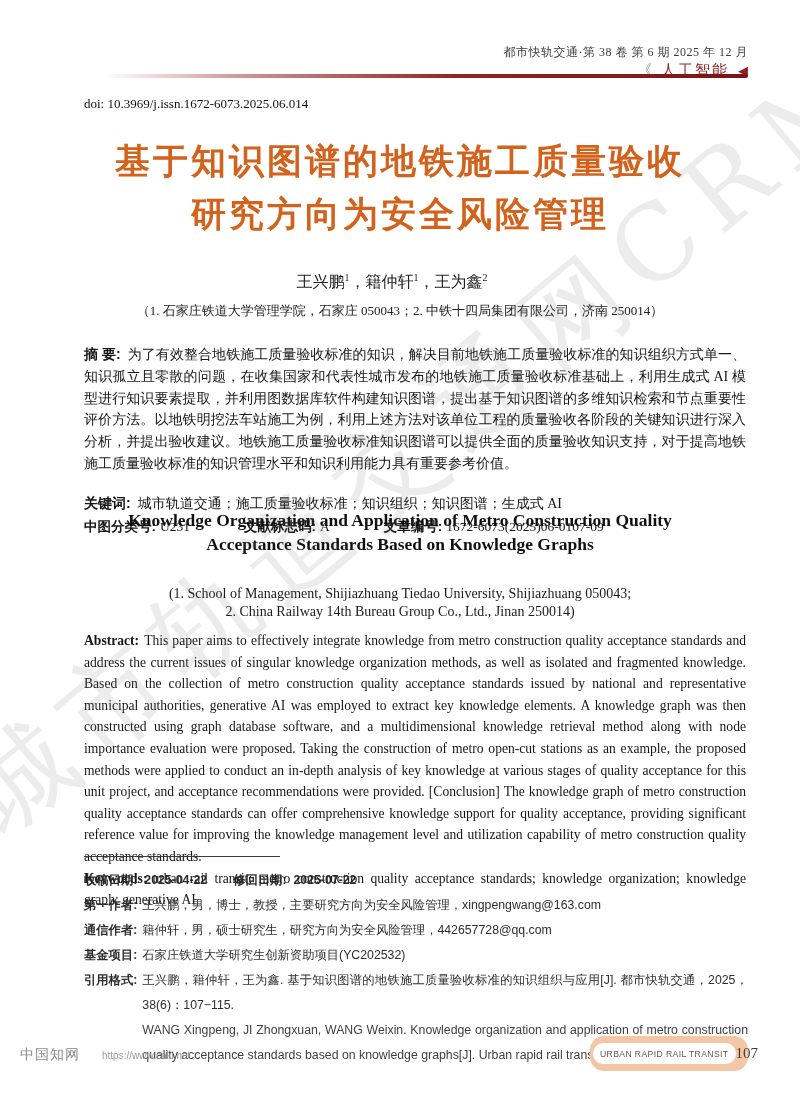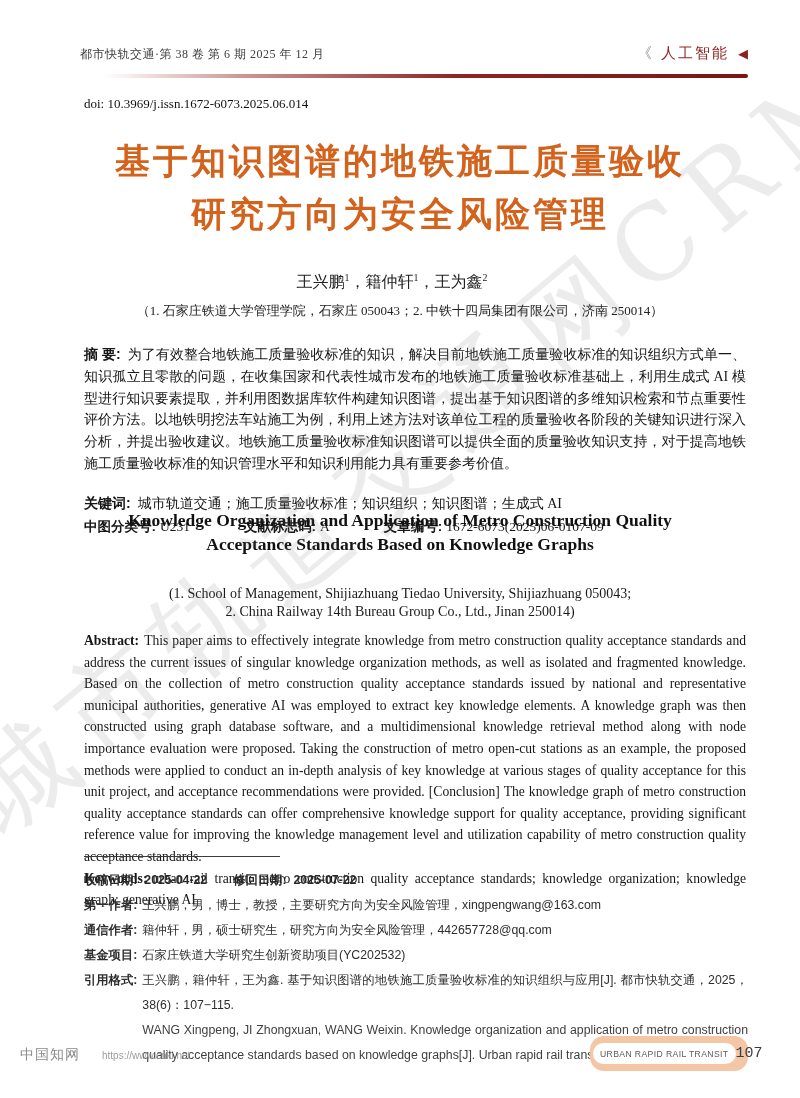--- a/index.html
+++ b/index.html
@@ -5,21 +5,21 @@
   * { margin:0; padding:0; box-sizing:border-box; }
   html,body { background:#ffffff; }
   .page{
     position:relative; width:800px; height:1098px; margin:0 auto;
     background:#ffffff; overflow:hidden;
     font-family:"Liberation Serif","DejaVu Serif",serif; color:#1c1c1c;
   }
   
   .header{
     position:absolute; left:80px; right:52px; top:44px;
-    display:flex; justify-content:space-between; align-items:flex-end;
+    display:flex; justify-content:space-between; align-items:flex-end;flex-direction:column;
   }
   .journal-info{ font-size:12px; color:#3d3d3d; letter-spacing:0.5px; }
   .section-area{ display:flex; align-items:center; gap:9px; }
   .guillemet{ color:#8d8d8d; font-size:15px; }
   .section-name{ color:#8e1f1f; font-size:15px; font-family:"Liberation Sans",sans-serif; letter-spacing:2px; }
   .tri{ color:#8e1f1f; font-size:13px; }
   .rule{
     position:absolute; left:104px; right:52px; top:74px; height:4px;
     background:linear-gradient(to right, rgba(142,31,31,0) 0%, rgba(160,60,55,.55) 22%, #8e2423 55%, #7c1416 100%);
     border-radius:2px;
@@ -85,21 +85,21 @@
   }
   .badge-inner{
     background:#ffffff; border-radius:11px; height:21px; margin-left:3px;
     display:flex; align-items:center; padding:0 7px;
   }
   .badge-journal{
     font-family:"Liberation Sans","DejaVu Sans",sans-serif;
     font-size:8.6px; color:#5a5a5a; letter-spacing:0.4px; white-space:nowrap;
   }
   .badge-page{
-    flex:1; text-align:center; font-family:Liberation Mono, monospace;
+    flex:1; text-align:center; font-family:Liberation Serif, serif;
     font-size:15px; color:#3c3c3c;
   }
   
   .wm-diagonal{
     position:absolute; left:-18px; top:742px; transform:rotate(-40deg); transform-origin:0 50%;
     font-size:104px; letter-spacing:16px; color:rgba(110,110,110,0.13);
     font-family:"DejaVu Serif",serif; white-space:nowrap; pointer-events:none; z-index:6;
   }
 </style>
 </head>

